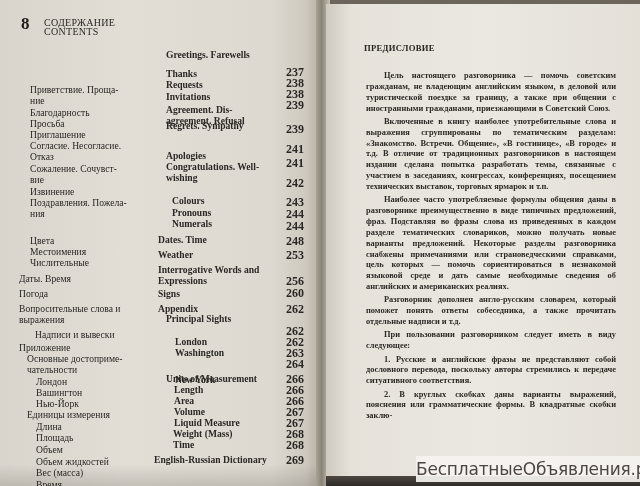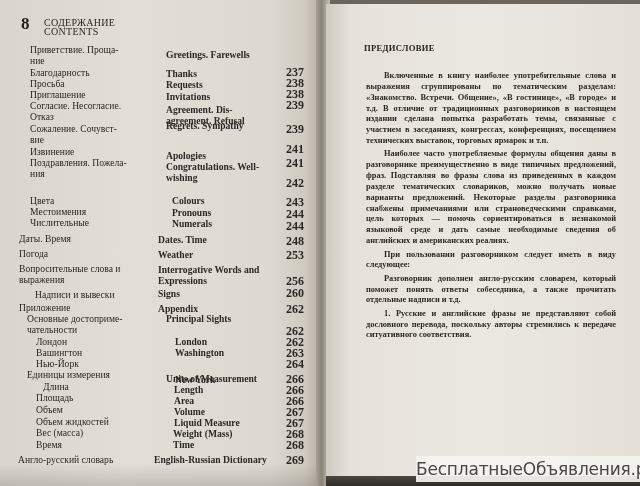--- a/index.html
+++ b/index.html
@@ -38,21 +38,21 @@
     }
     .header-labels {
       position: absolute; left: 44px; top: 18px;
       font-size: 10px; font-weight: normal; letter-spacing: 0.3px; line-height: 9px;
       color: #2a2724;
     }
 
     
     .toc { position: absolute; left: 0; top: 0; width: 318px; height: 486px; }
     .toc-row { position: absolute; left: 0; width: 318px; font-size: 9.6px; line-height: 10.5px; }
-    .toc-ru { position: absolute; white-space: pre; }
+    .toc-ru { position: absolute; white-space: pre; margin-top: 40px; }
     .toc-en { position: absolute; left: 166px; white-space: pre; font-weight: bold; color: #2b2825; }
     .toc-pg { position: absolute; left: 286px; width: 22px; text-align: left; font-size: 12px; font-weight: bold; }
 
     
     .preface-title {
       position: absolute; left: 364px; top: 43px;
       font-size: 8.6px; font-weight: bold; letter-spacing: 0.3px; color: #26231f;
     }
     .preface {
       position: absolute; left: 366px; top: 71px; width: 250px;
@@ -196,21 +196,21 @@
       <span class="toc-ru" style="left:36px">Нью-Йорк</span>
       <span class="toc-en" style="left:175px;top:16px">New York</span>
       <span class="toc-pg" style="top:0">264</span>
     </div>
     <div class="toc-row" style="top:370px">
       <span class="toc-ru" style="left:27px">Единицы измерения</span>
       <span class="toc-en" style="left:166px;top:4px">Units of Measurement</span>
       <span class="toc-pg" style="top:4px">266</span>
     </div>
     <div class="toc-row" style="top:382px">
-      <span class="toc-ru" style="left:43px">Длина</span>
+      <span class="toc-ru" style="left:36px">Длина</span>
       <span class="toc-en" style="left:174px;top:3px">Length</span>
       <span class="toc-pg" style="top:3px">266</span>
     </div>
     <div class="toc-row" style="top:393px">
       <span class="toc-ru" style="left:36px">Площадь</span>
       <span class="toc-en" style="left:174px;top:3px">Area</span>
       <span class="toc-pg" style="top:3px">266</span>
     </div>
     <div class="toc-row" style="top:405px">
       <span class="toc-ru" style="left:36px">Объем</span>
@@ -234,21 +234,23 @@
     </div>
     <div class="toc-row" style="top:455px">
       <span class="toc-ru" style="left:18px">Англо-русский словарь</span>
       <span class="toc-en" style="left:154px;top:0">English-Russian Dictionary</span>
       <span class="toc-pg" style="top:0">269</span>
     </div>
   </div>
 
   <div class="preface-title">ПРЕДИСЛОВИЕ</div>
   <div class="preface">
+    <p>Цель настоящего разговорника — помочь советским гражданам, не владеющим английским языком, в деловой или туристической поездке за границу, а также при общении с иностранными гражданами, приезжающими в Советский Союз.</p>
     <p>Включенные в книгу наиболее употребительные слова и выражения сгруппированы по тематическим разделам: «Знакомство. Встречи. Общение», «В гостинице», «В городе» и т.д. В отличие от традиционных разговорников в настоящем издании сделана попытка разработать темы, связанные с участием в заседаниях, конгрессах, конференциях, посещением технических выставок, торговых ярмарок и т.п.</p>
     <p>Наиболее часто употребляемые формулы общения даны в разговорнике преимущественно в виде типичных предложений, фраз. Подставляя во фразы слова из приведенных в каждом разделе тематических словариков, можно получать новые варианты предложений. Некоторые разделы разговорника снабжены примечаниями или страноведческими справками, цель которых — помочь сориентироваться в незнакомой языковой среде и дать самые необходимые сведения об английских и американских реалиях.</p>
+    <p>Разговорник дополнен англо-русским словарем, который поможет понять ответы собеседника, а также прочитать отдельные надписи и т.д.</p>
     <p>При пользовании разговорником следует иметь в виду следующее:</p>
-    <p>Разговорник дополнен англо-русским словарем, который поможет понять ответы собеседника, а также прочитать отдельные надписи и т.д.</p>
     <p>1. Русские и английские фразы не представляют собой дословного перевода, поскольку авторы стремились к передаче ситуативного соответствия.</p>
+    <p>2. В круглых скобках даны варианты выражений, пояснения или грамматические формы. В квадратные скобки заклю-</p>
   </div>
 
   <div class="watermark">БесплатныеОбъявления.рф</div>
 </div>
 
 </body></html>

